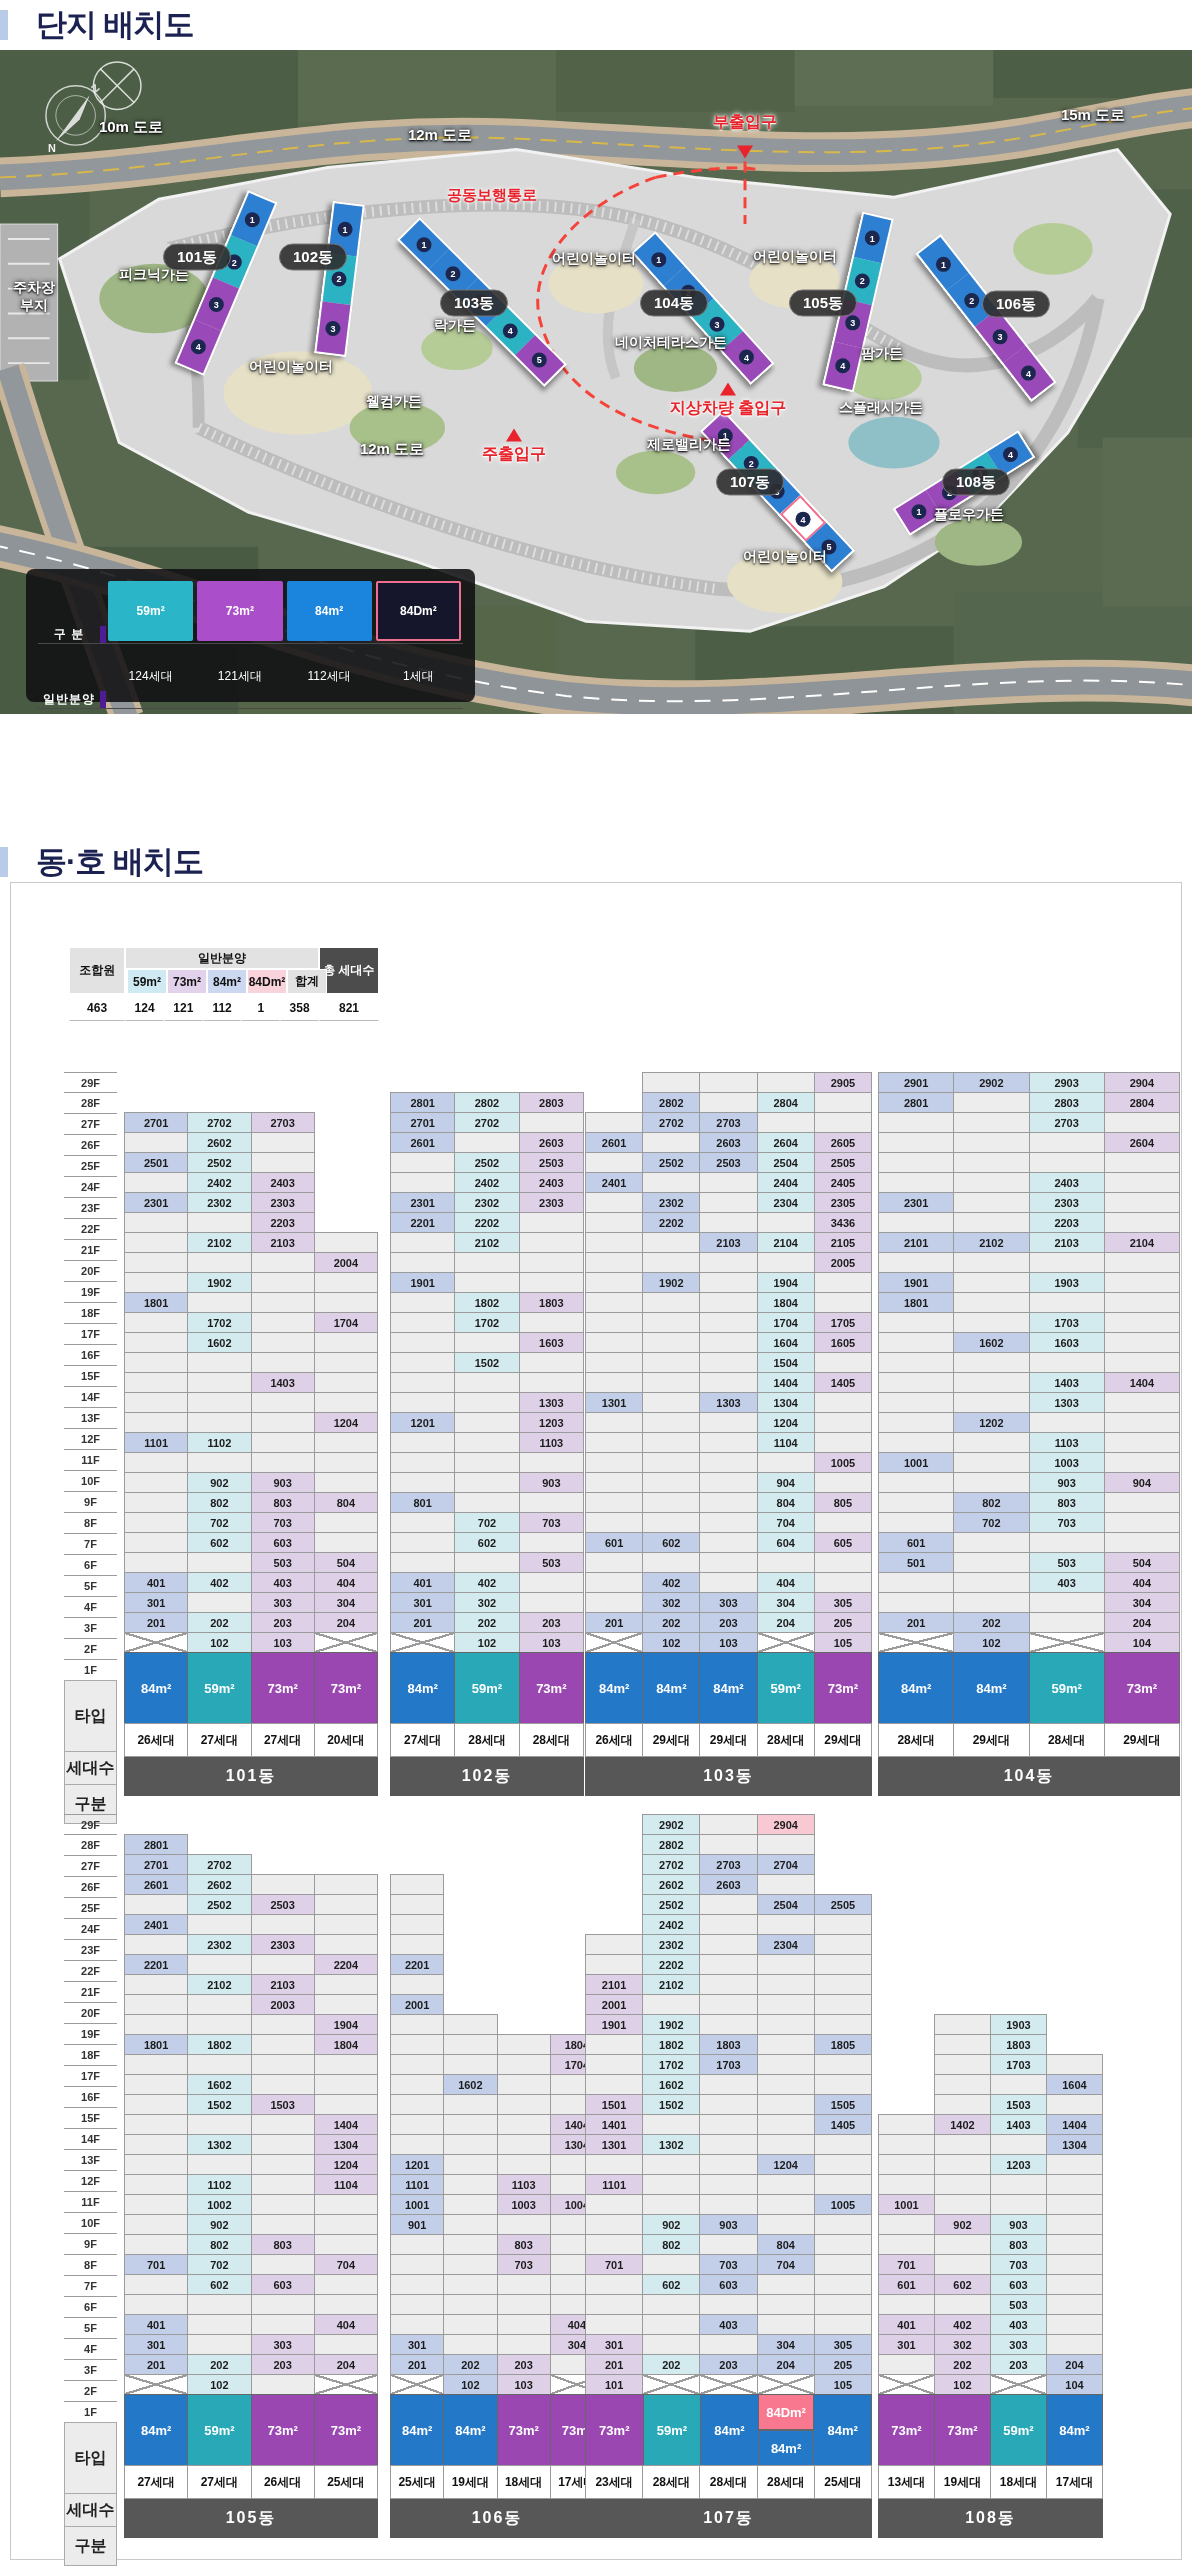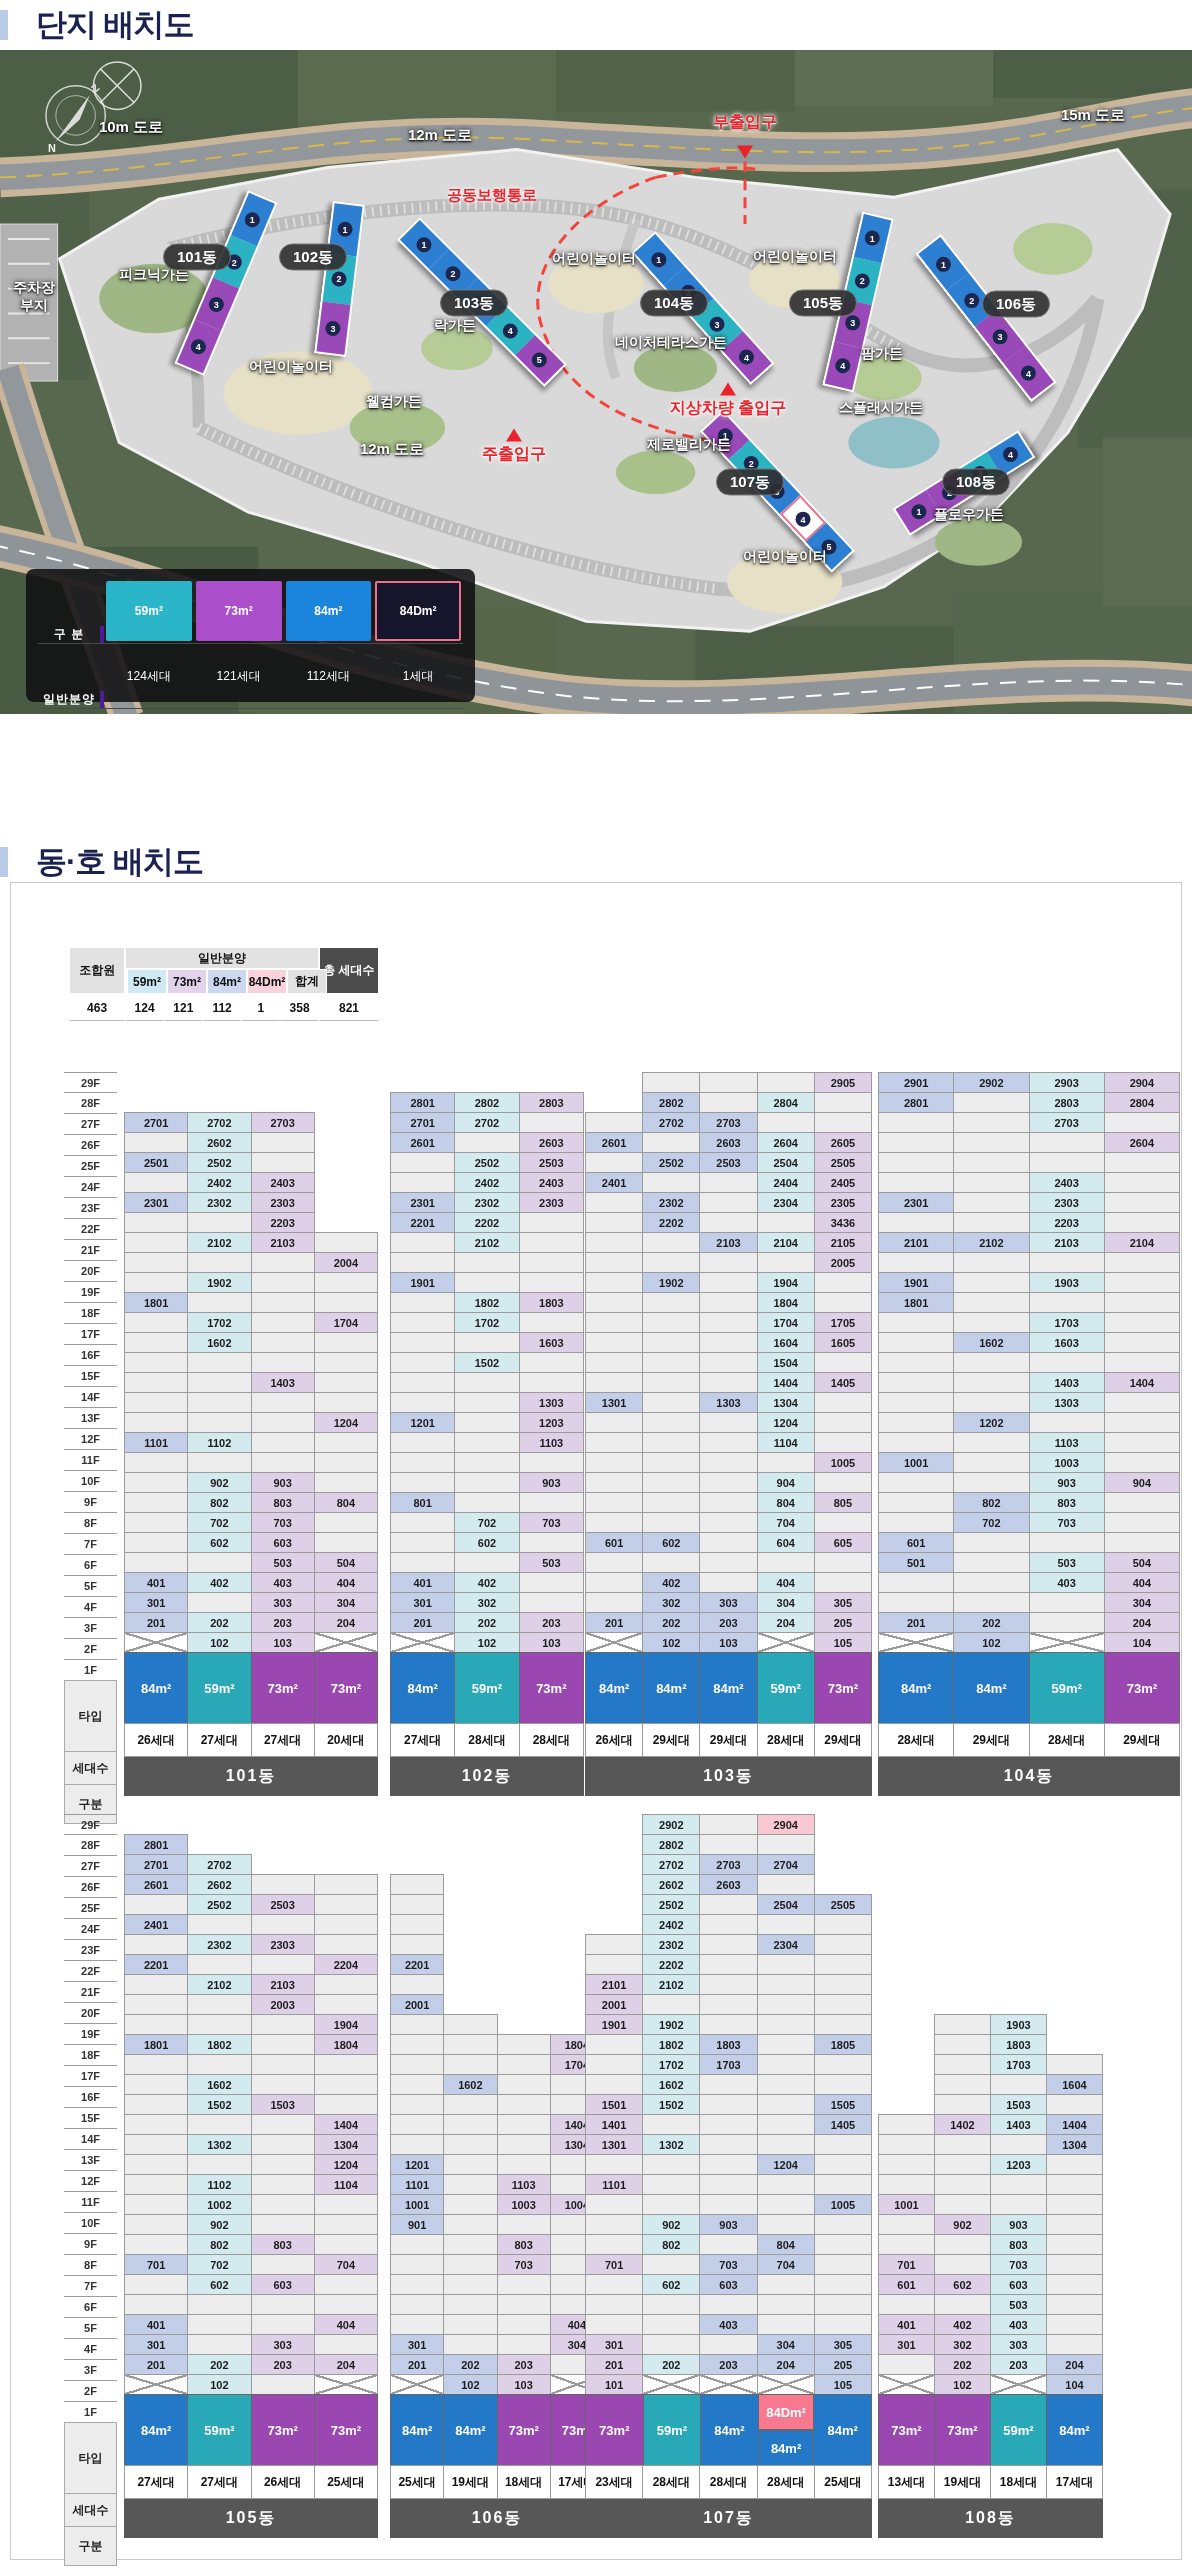--- a/index.html
+++ b/index.html
@@ -25,37 +25,37 @@
   .seg{flex:1;display:flex;align-items:center;justify-content:center;}
   .ncirc{width:15px;height:15px;border-radius:50%;background:#1c2750;color:#fff;font-size:9px;font-weight:bold;display:flex;align-items:center;justify-content:center;}
   
   #mapLegend{position:absolute;left:26px;top:519px;width:449px;height:133px;background:rgba(16,16,18,.88);border-radius:8px;display:flex;padding:10px 12px;box-sizing:border-box;z-index:8;color:#fff;}
   #mapLegend .lsum{width:167px;display:flex;flex-direction:column;justify-content:center;align-items:center;border:1px solid #555;margin-right:10px;font-size:13px;line-height:1.5;}
   #mapLegend .lsum .b{font-weight:bold;font-size:14px;}
   #mapLegend .ltab{flex:1;display:flex;flex-direction:column;font-size:12px;}
   #mapLegend .lrow{flex:1;display:flex;align-items:stretch;border-top:1px solid #4a4a4a;}
   #mapLegend .lrow:first-child{border-top:none;}
   #mapLegend .lcell{flex:1;display:flex;align-items:center;justify-content:center;}
-  #mapLegend .llab{flex:0 0 62px;border-right:4px solid #4c1d95;font-weight:bold;letter-spacing:1px;margin-top:47px;}
+  #mapLegend .llab{flex:0 0 62px;border-right:6px solid #4c1d95;font-weight:bold;letter-spacing:1px;margin-top:47px;}
   #mapLegend .chip{margin:2px;border-radius:2px;font-weight:bold;}
   
   .panel{position:absolute;left:10px;top:882px;width:1170px;height:1676px;background:#fff;border:1px solid #c9c9c9;}
   
   #summaryTable{position:absolute;left:58px;top:64px;width:310px;font-size:12px;color:#111;}
   .st-row{display:flex;}
   .st-cell{display:flex;align-items:center;justify-content:center;font-weight:bold;box-sizing:border-box;border:1px solid #fff;}
   .st-gray{background:#e2e2e2;}
   .st-dark{background:#4c4c4c;color:#fff;}
   .st-val{background:#fff;border-bottom:1px solid #bbb;font-weight:bold;}
   
   .gridsec{position:absolute;}
   .fcol{position:absolute;width:53px;}
   .fl-cell{height:21px;box-sizing:border-box;border-bottom:1px solid #9b9b9b;display:flex;align-items:center;justify-content:center;font-size:11px;font-weight:bold;color:#333;}
   .fl-cell:first-child{border-top:1px solid #9b9b9b;}
-  .fl-box{box-sizing:border-box;border:1px solid #aaa;background:#ececec;display:flex;align-items:center;justify-content:center;font-weight:bold;font-size:12px;color:#222;margin-top:-1px;}
+  .fl-box{box-sizing:border-box;border:1px solid #aaa;background:#ececec;display:flex;align-items:center;justify-content:center;font-weight:bold;font-size:16px;color:#222;margin-top:-1px;}
   .bgrid{position:absolute;}
   .grid-row{display:flex;height:21px;}
   .grid-row + .grid-row{margin-top:-1px;}
   .ucell{flex:1;margin-left:-1px;box-sizing:border-box;border:1px solid #9b9b9b;display:flex;align-items:center;justify-content:center;font-size:11px;font-weight:bold;color:#1c1c1c;}
   .ucell:first-child{margin-left:0;}
   .ghost{visibility:hidden;}
   .tint-84{background:#c3cfe9;}
   .tint-59{background:#d3eaee;}
   .tint-73{background:#ddd0e7;}
   .tint-84D{background:#f9c9d3;}

